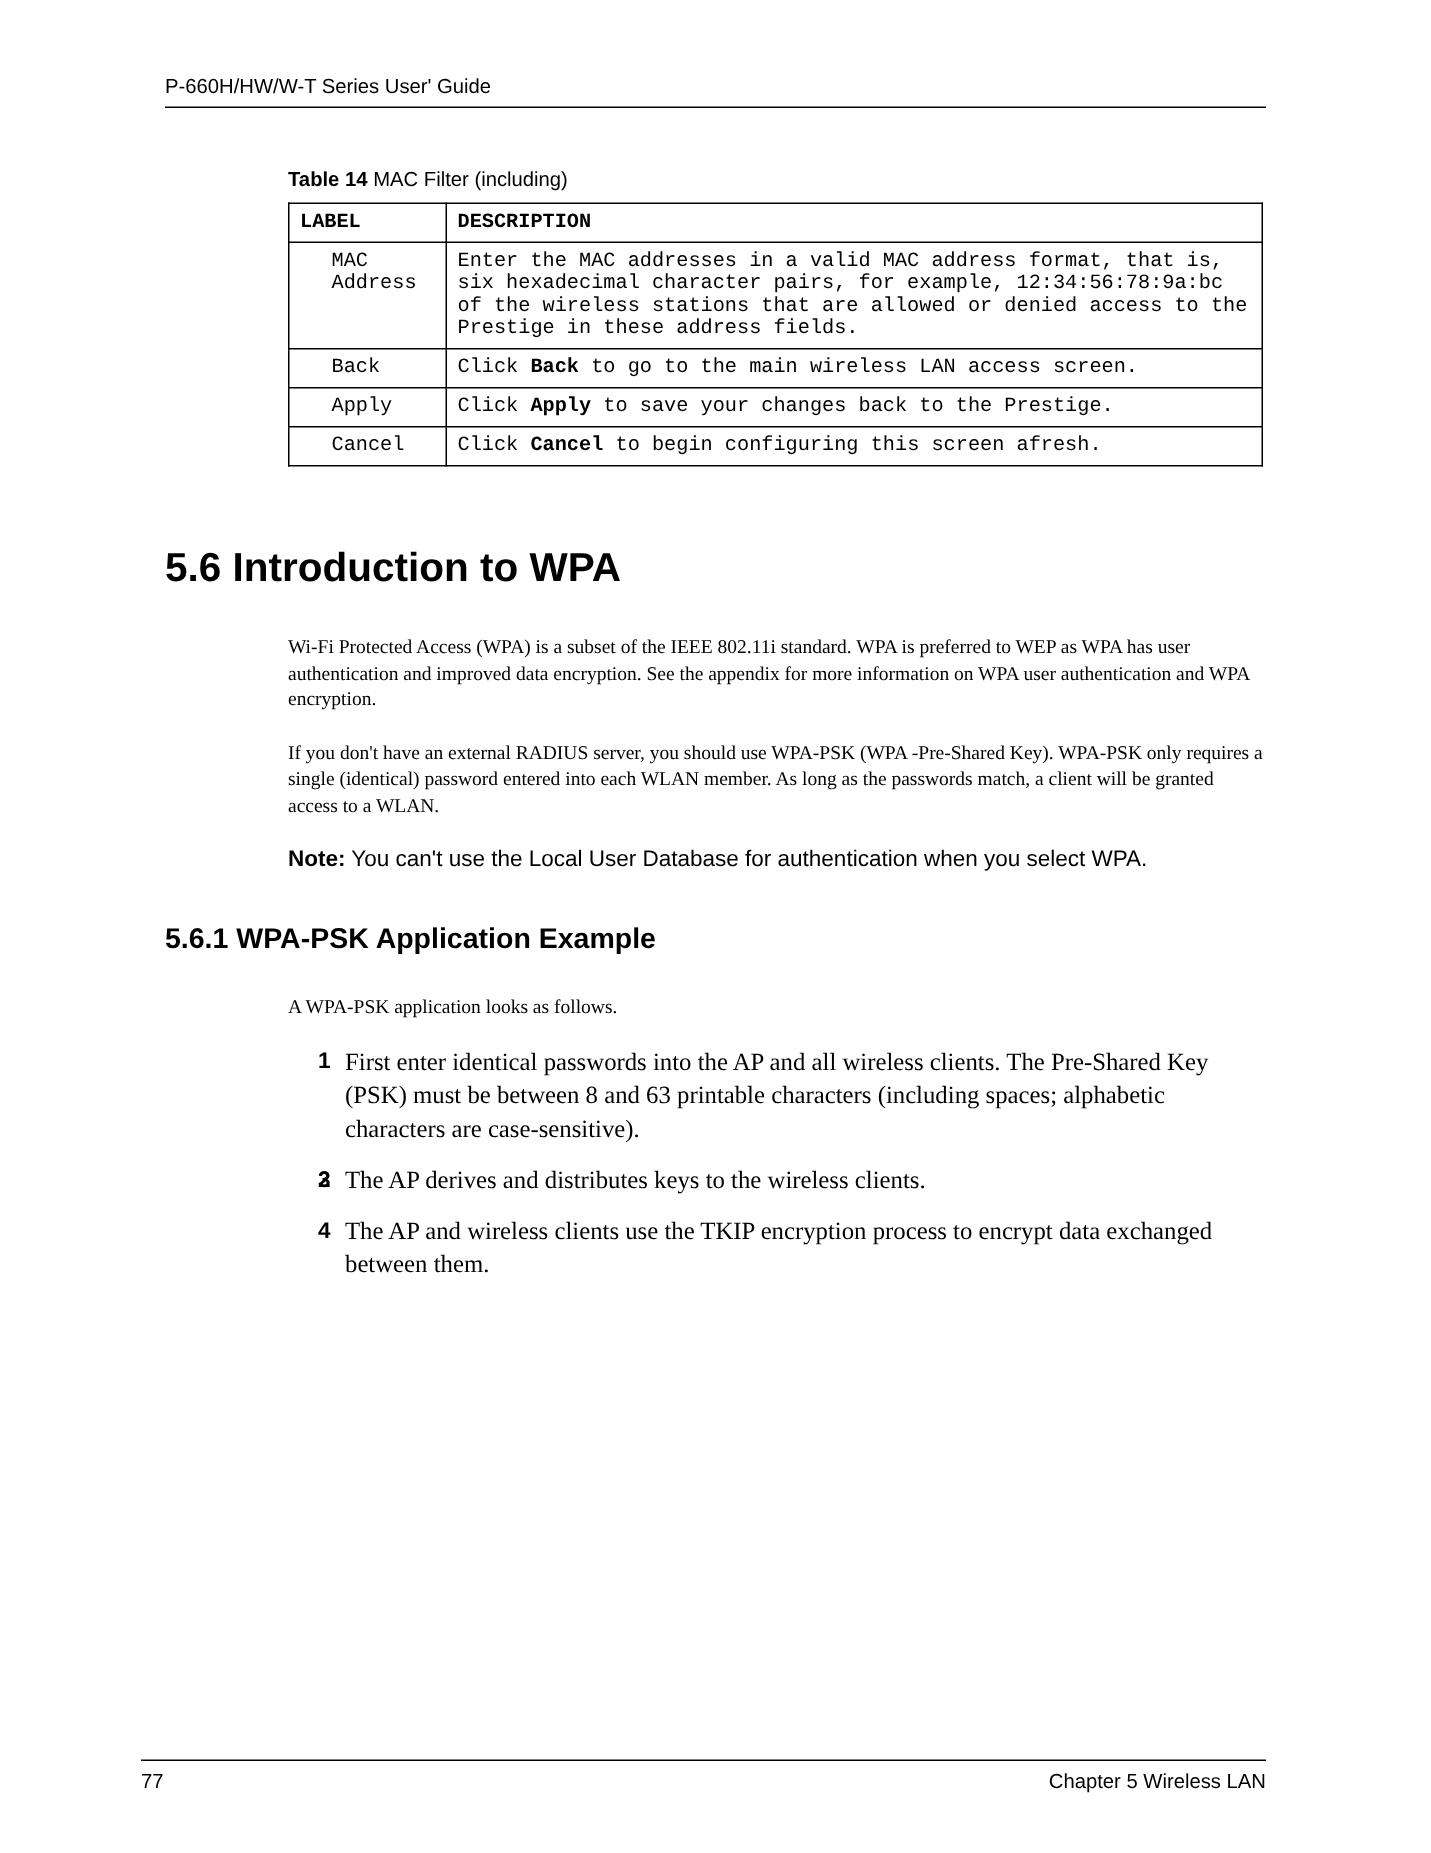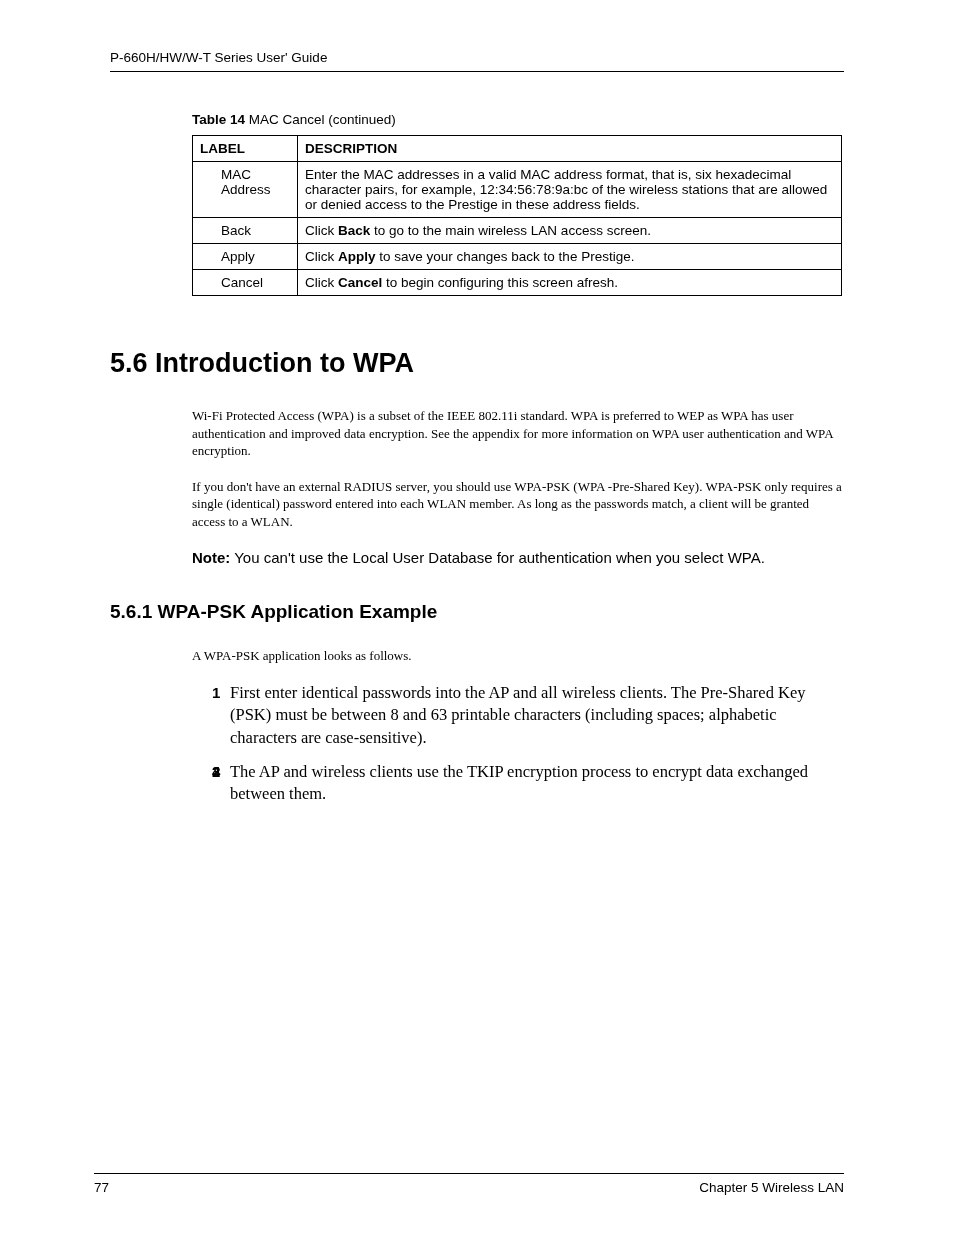--- a/index.html
+++ b/index.html
@@ -29,21 +29,21 @@
       margin-left: 82px;
       margin-bottom: 8px;
     }
     .table-caption .bold {
       font-weight: bold;
     }
     table.filter-table {
       border-collapse: collapse;
       margin-left: 82px;
       width: 650px;
-      font-family: Liberation Sans, sans-serif;
+      font-family: Liberation Mono, monospace;
       font-size: 13.5px;
     }
     table.filter-table th,
     table.filter-table td {
       border: 1px solid #000;
       padding: 5px 7px;
       text-align: left;
       vertical-align: top;
     }
     table.filter-table th {
@@ -116,21 +116,21 @@
       justify-content: space-between;
     }
     .bold-inline { font-weight: bold; }
   </style>
 </head>
 <body>
 
 <div class="header-guide">P-660H/HW/W-T Series User' Guide</div>
 
 <div class="table-caption">
-  <span class="bold">Table 14</span><span>   MAC Cancel (continued)</span>
+  <span class="bold">Table 14</span><span>   MAC Filter (including)</span>
 </div>
 
 <table class="filter-table">
   <tbody>
       <tr>
     <th class="label-col">LABEL</th>
     <th>DESCRIPTION</th>
   </tr>
   <tr>
     <td class="label-col">MAC Address</td>
@@ -160,20 +160,20 @@
   <span class="note-label">Note:</span><span> You can't use the Local User Database for authentication when you select WPA.</span>
 </p>
 
 <h2 class="subsection-heading">5.6.1  WPA-PSK Application Example</h2>
 
 <p class="body-para">A WPA-PSK application looks as follows.</p>
 
 <ol class="num-list">
   <li><span class="num">1</span><span>First enter identical passwords into the AP and all wireless clients. The Pre-Shared Key (PSK) must be between 8 and 63 printable characters (including spaces; alphabetic characters are case-sensitive).</span></li>
   <li><span class="num">2</span></li>
-  <li><span class="num">3</span></li>
+  <li><span class="num">3</span><span>The AP derives and distributes keys to the wireless clients.</span></li>
   <li><span class="num">4</span><span>The AP and wireless clients use the TKIP encryption process to encrypt data exchanged between them.</span></li>
 </ol>
 
 <div class="footer">
   <span>77</span>
   <span>Chapter 5 Wireless LAN</span>
 </div>
 
 </body></html>

